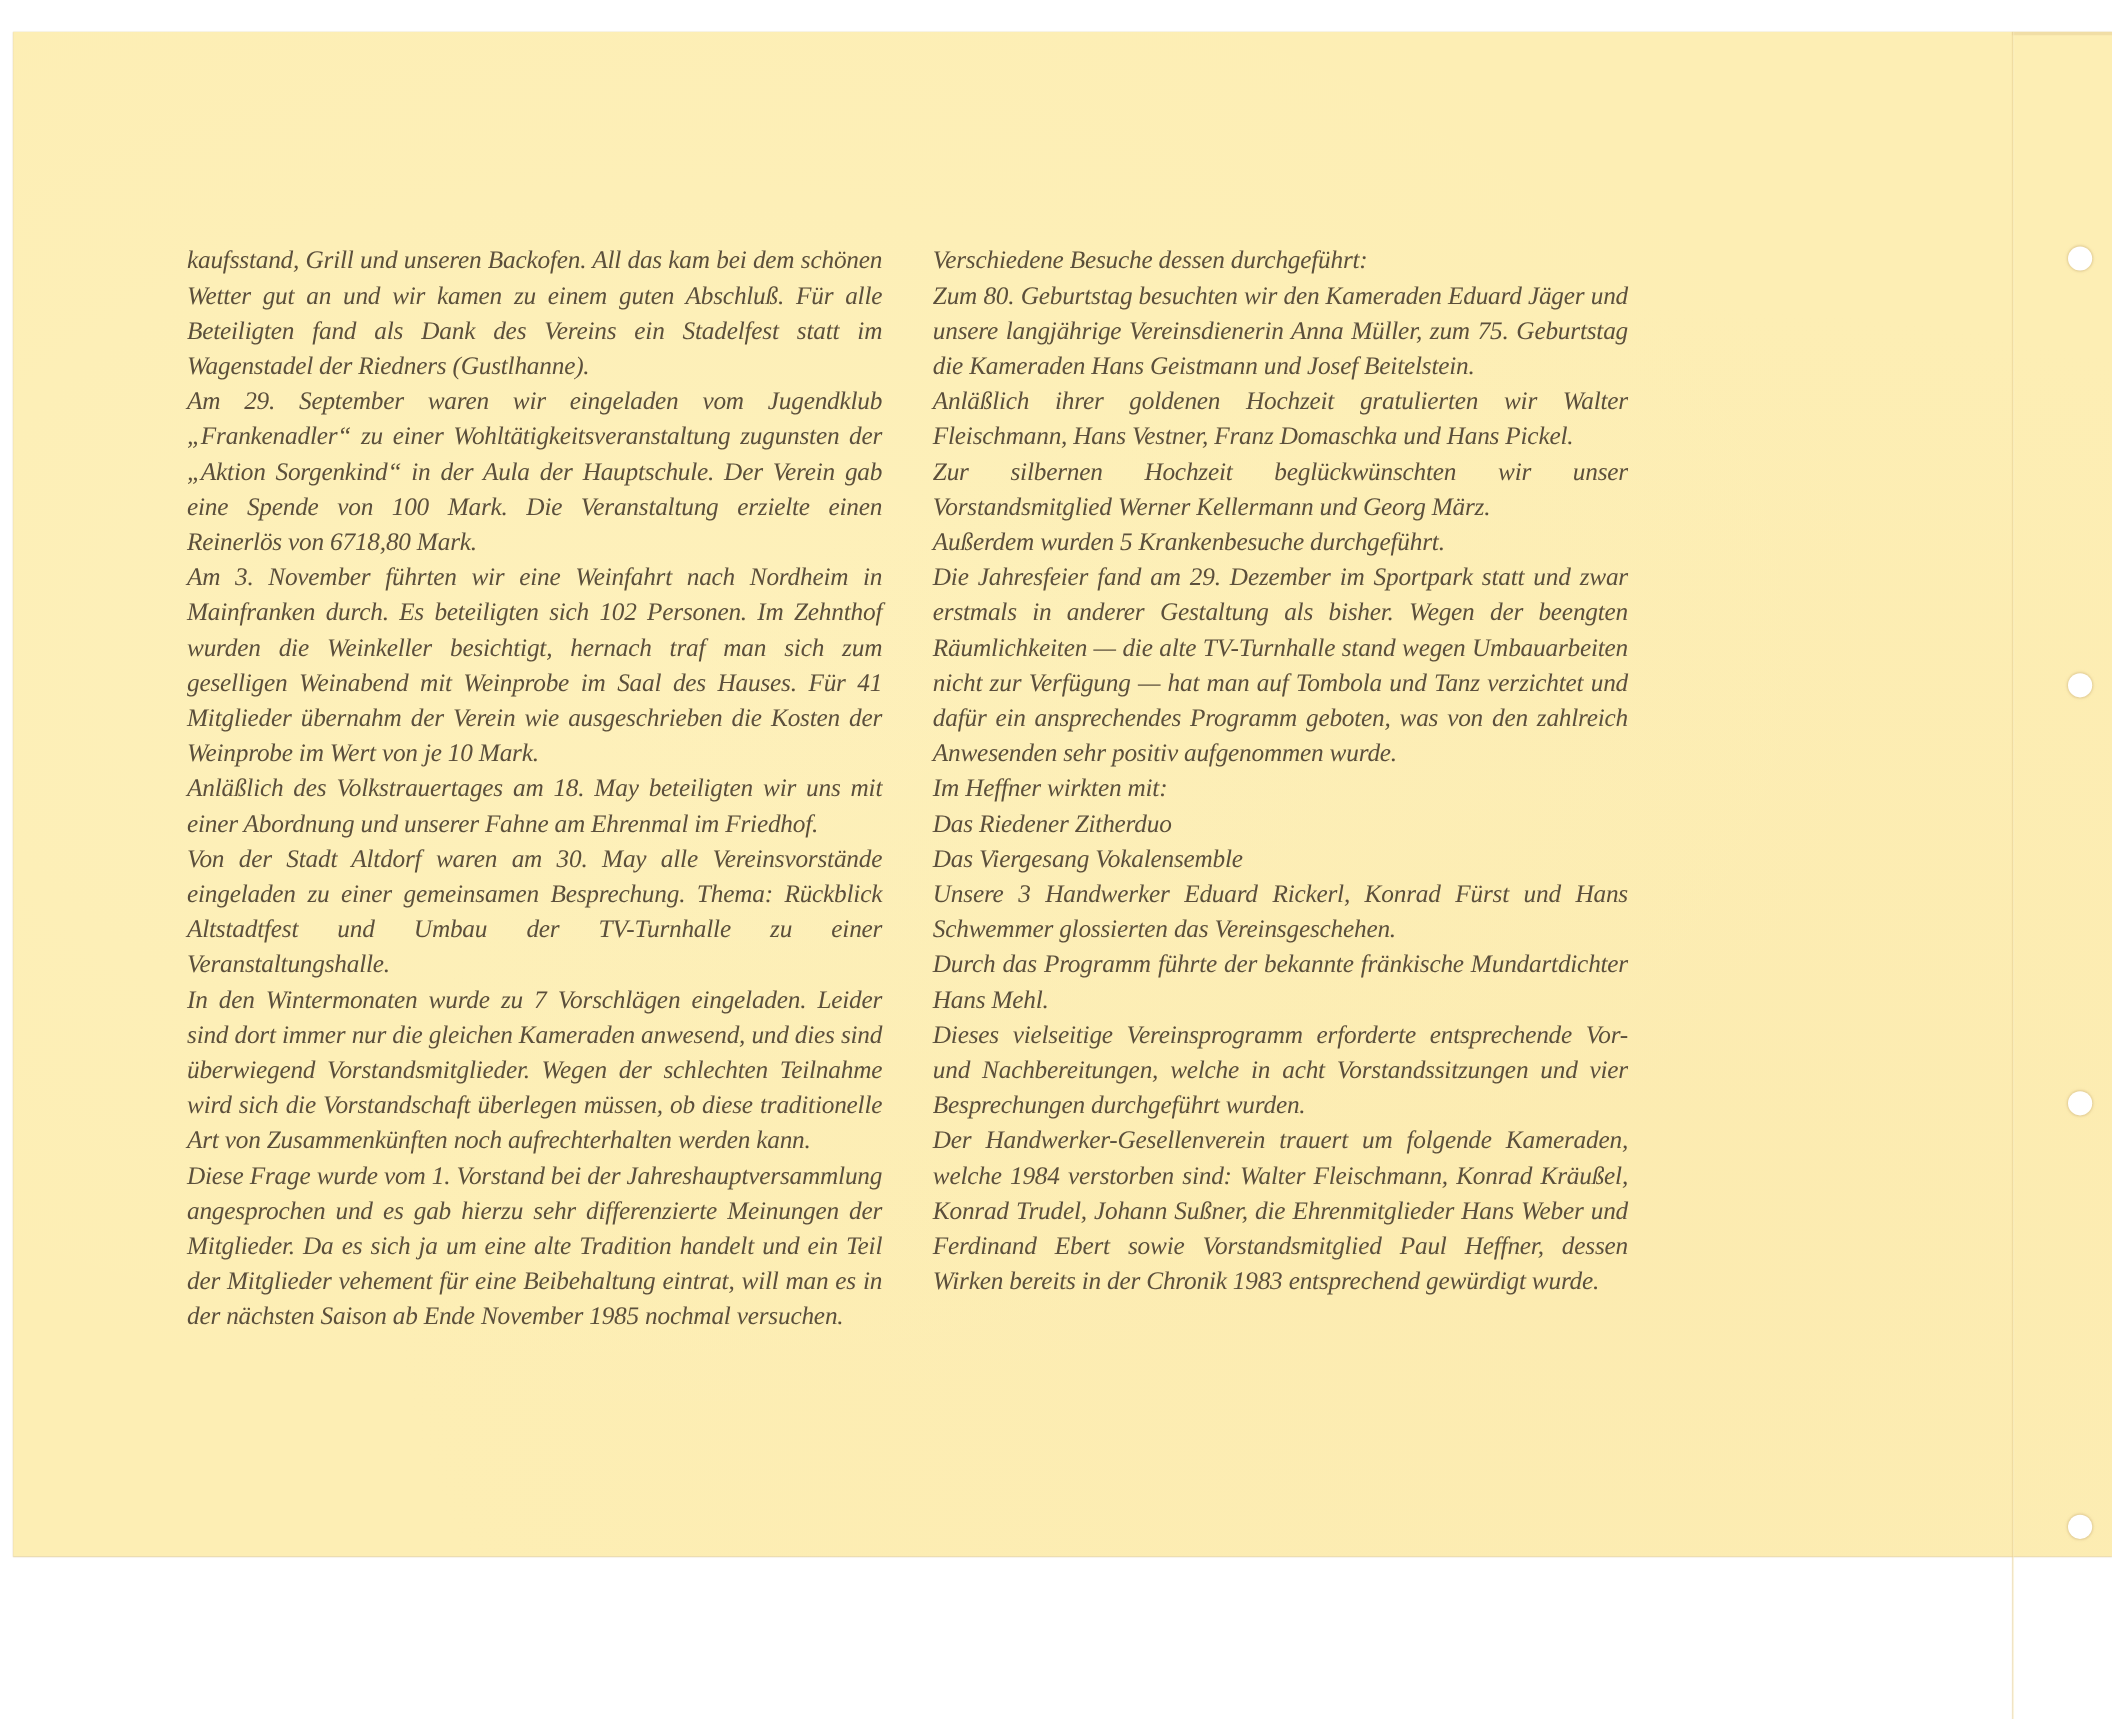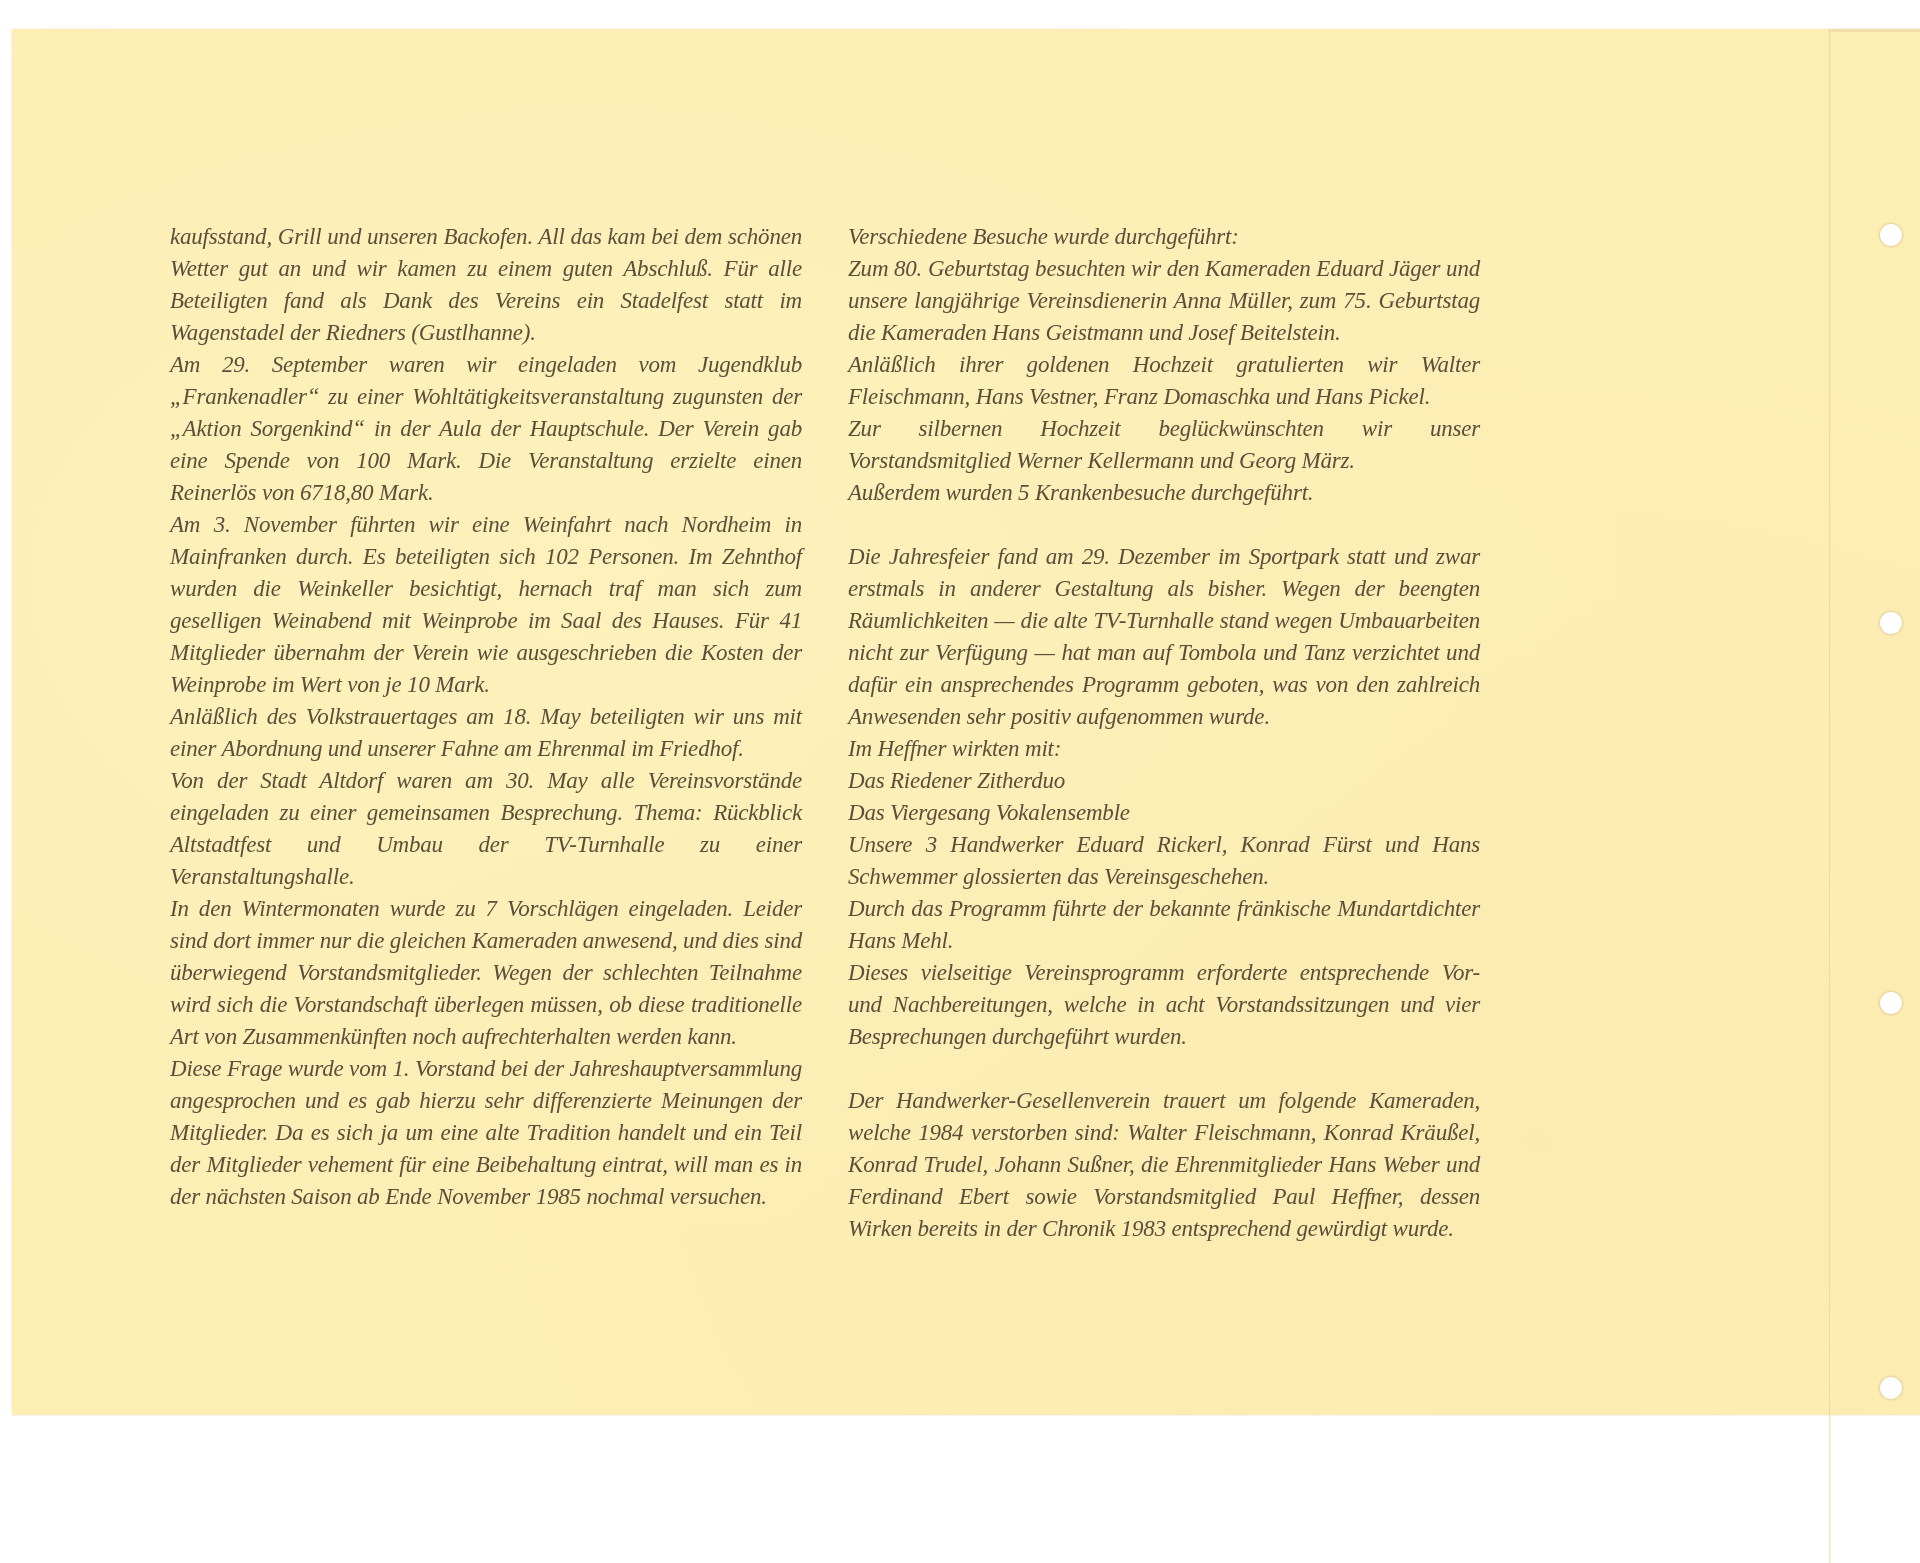--- a/index.html
+++ b/index.html
@@ -54,21 +54,21 @@
       font-style: italic;
       font-size: 23px;
       line-height: 32px;
       color: #5b4f3b;
       text-align: justify;
       letter-spacing: -0.2px;
     }
     .col-left { left: 158px; }
     .col-right { left: 836px; }
     .para { margin: 0; }
-    .para.gap-before { margin-top: 32px; }
+    .para.gap-before { }
   </style>
 </head>
 <body>
 
 <div class="page">
   <div class="top-fold"></div>
   <div class="crease"></div>
 
   <div class="punch-hole" style="left:1868px; top:195px;"></div>
   <div class="punch-hole" style="left:1868px; top:583px;"></div>
@@ -79,21 +79,21 @@
     <p class="para">kaufsstand, Grill und unseren Backofen. All das kam bei dem schönen Wetter gut an und wir kamen zu einem guten Abschluß. Für alle Beteiligten fand als Dank des Vereins ein Stadelfest statt im Wagenstadel der Riedners (Gustlhanne).</p>
     <p class="para">Am 29. September waren wir eingeladen vom Jugendklub „Frankenadler“ zu einer Wohltätigkeitsveranstaltung zugunsten der „Aktion Sorgenkind“ in der Aula der Hauptschule. Der Verein gab eine Spende von 100 Mark. Die Veranstaltung erzielte einen Reinerlös von 6718,80 Mark.</p>
     <p class="para">Am 3. November führten wir eine Weinfahrt nach Nordheim in Mainfranken durch. Es beteiligten sich 102 Personen. Im Zehnthof wurden die Weinkeller besichtigt, hernach traf man sich zum geselligen Weinabend mit Weinprobe im Saal des Hauses. Für 41 Mitglieder übernahm der Verein wie ausgeschrieben die Kosten der Weinprobe im Wert von je 10 Mark.</p>
     <p class="para">Anläßlich des Volkstrauertages am 18. May beteiligten wir uns mit einer Abordnung und unserer Fahne am Ehrenmal im Friedhof.</p>
     <p class="para">Von der Stadt Altdorf waren am 30. May alle Vereinsvorstände eingeladen zu einer gemeinsamen Besprechung. Thema: Rückblick Altstadtfest und Umbau der TV-Turnhalle zu einer Veranstaltungshalle.</p>
     <p class="para">In den Wintermonaten wurde zu 7 Vorschlägen eingeladen. Leider sind dort immer nur die gleichen Kameraden anwesend, und dies sind überwiegend Vorstandsmitglieder. Wegen der schlechten Teilnahme wird sich die Vorstandschaft überlegen müssen, ob diese traditionelle Art von Zusammenkünften noch aufrechterhalten werden kann.</p>
     <p class="para">Diese Frage wurde vom 1. Vorstand bei der Jahreshauptversammlung angesprochen und es gab hierzu sehr differenzierte Meinungen der Mitglieder. Da es sich ja um eine alte Tradition handelt und ein Teil der Mitglieder vehement für eine Beibehaltung eintrat, will man es in der nächsten Saison ab Ende November 1985 nochmal versuchen.</p>
   </div>
 
   <div class="column col-right">
-    <p class="para">Verschiedene Besuche wurde durchgeführt:</p>
+    <p class="para">Verschiedene Besuche dessen durchgeführt:</p>
     <p class="para">Zum 80. Geburtstag besuchten wir den Kameraden Eduard Jäger und unsere langjährige Vereinsdienerin Anna Müller, zum 75. Geburtstag die Kameraden Hans Geistmann und Josef Beitelstein.</p>
     <p class="para">Anläßlich ihrer goldenen Hochzeit gratulierten wir Walter Fleischmann, Hans Vestner, Franz Domaschka und Hans Pickel.</p>
     <p class="para">Zur silbernen Hochzeit beglückwünschten wir unser Vorstandsmitglied Werner Kellermann und Georg März.</p>
     <p class="para">Außerdem wurden 5 Krankenbesuche durchgeführt.</p>
     <p class="para gap-before">Die Jahresfeier fand am 29. Dezember im Sportpark statt und zwar erstmals in anderer Gestaltung als bisher. Wegen der beengten Räumlichkeiten — die alte TV-Turnhalle stand wegen Umbauarbeiten nicht zur Verfügung — hat man auf Tombola und Tanz verzichtet und dafür ein ansprechendes Programm geboten, was von den zahlreich Anwesenden sehr positiv aufgenommen wurde.</p>
     <p class="para">Im Heffner wirkten mit:</p>
     <p class="para">Das Riedener Zitherduo</p>
     <p class="para">Das Viergesang Vokalensemble</p>
     <p class="para">Unsere 3 Handwerker Eduard Rickerl, Konrad Fürst und Hans Schwemmer glossierten das Vereinsgeschehen.</p>
     <p class="para">Durch das Programm führte der bekannte fränkische Mundartdichter Hans Mehl.</p>

